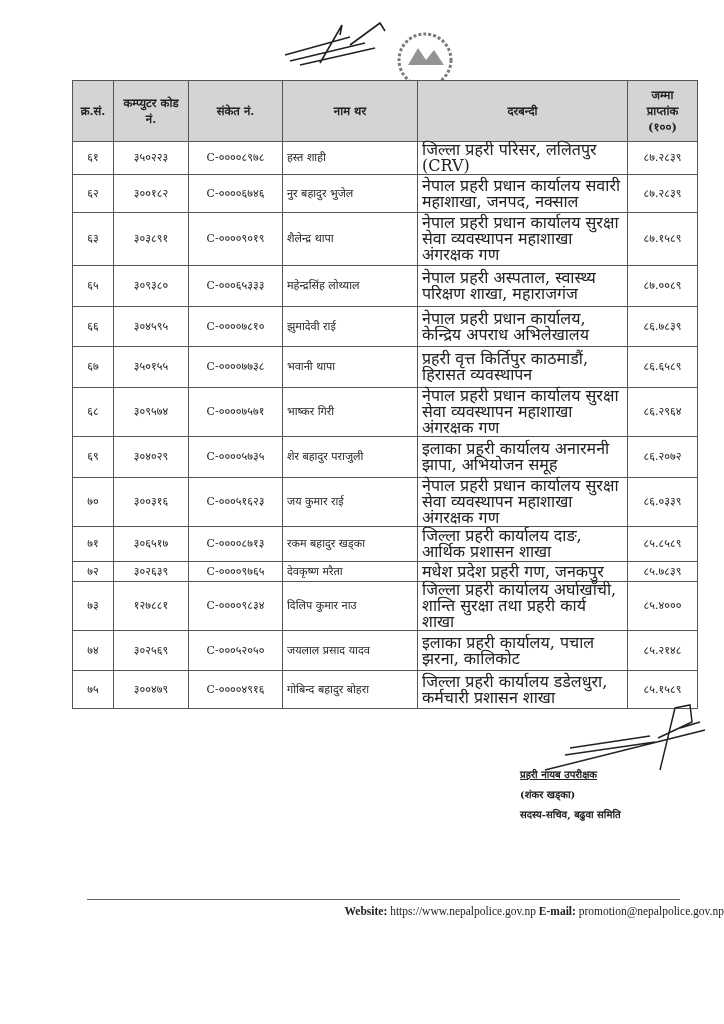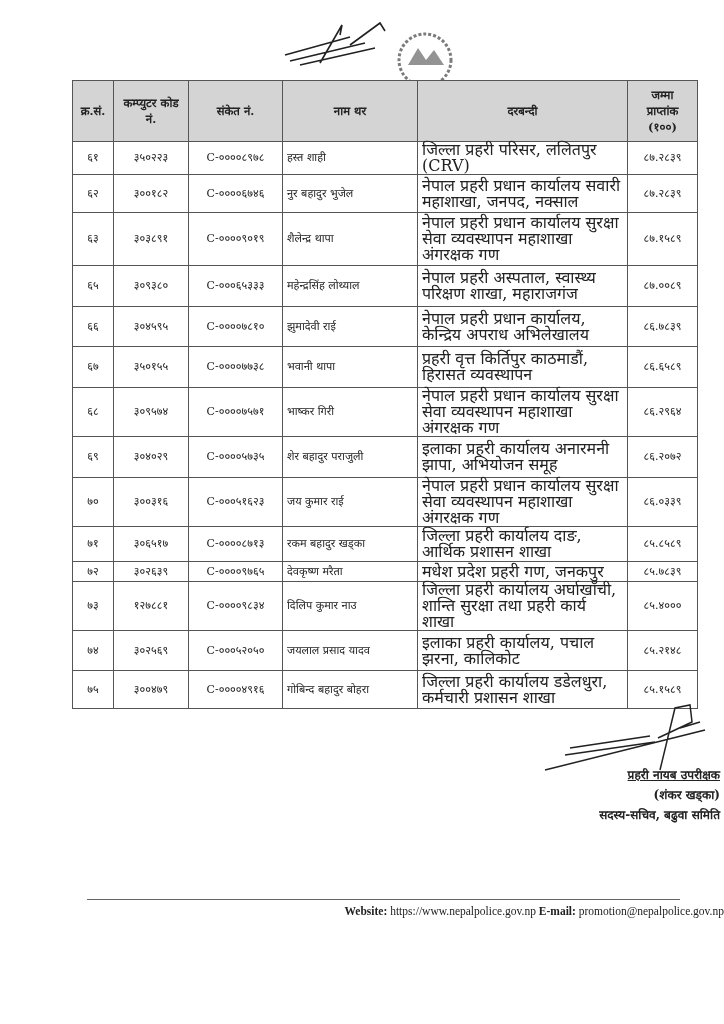--- a/index.html
+++ b/index.html
@@ -19,22 +19,22 @@
     table.merit th, table.merit td {
       border: 1px solid #555; padding: 0 4px; vertical-align: middle; line-height: 16px;
     }
     table.merit th {
       background: #d4d4d4; font-weight: bold; text-align: center; height: 60px; font-size: 11.5px;
     }
     td.c { text-align: center; }
     td.l { text-align: left; }
     td.post { font-size: 16px; }
     .signblock {
-      position: absolute; left: 520px; top: 765px; width: 200px; text-align: right;
-      font-weight: bold; font-size: 12px; line-height: 20px;
+      position: absolute; left: 520px; top: 765px; width: 200px; text-align: left;
+      font-weight: bold; font-size: 10px; line-height: 20px;
     }
     .signblock .u { text-decoration: underline; }
     .footer-line {
       position: absolute; left: 87px; top: 899px; width: 593px; height: 1px; background: #666;
     }
     .footer {
       position: absolute; left: 0; width: 724px; top: 905px; text-align: right;
       font-size: 11.5px; font-family: "Liberation Serif", serif;
     }
     .footer .b { font-weight: bold; }

